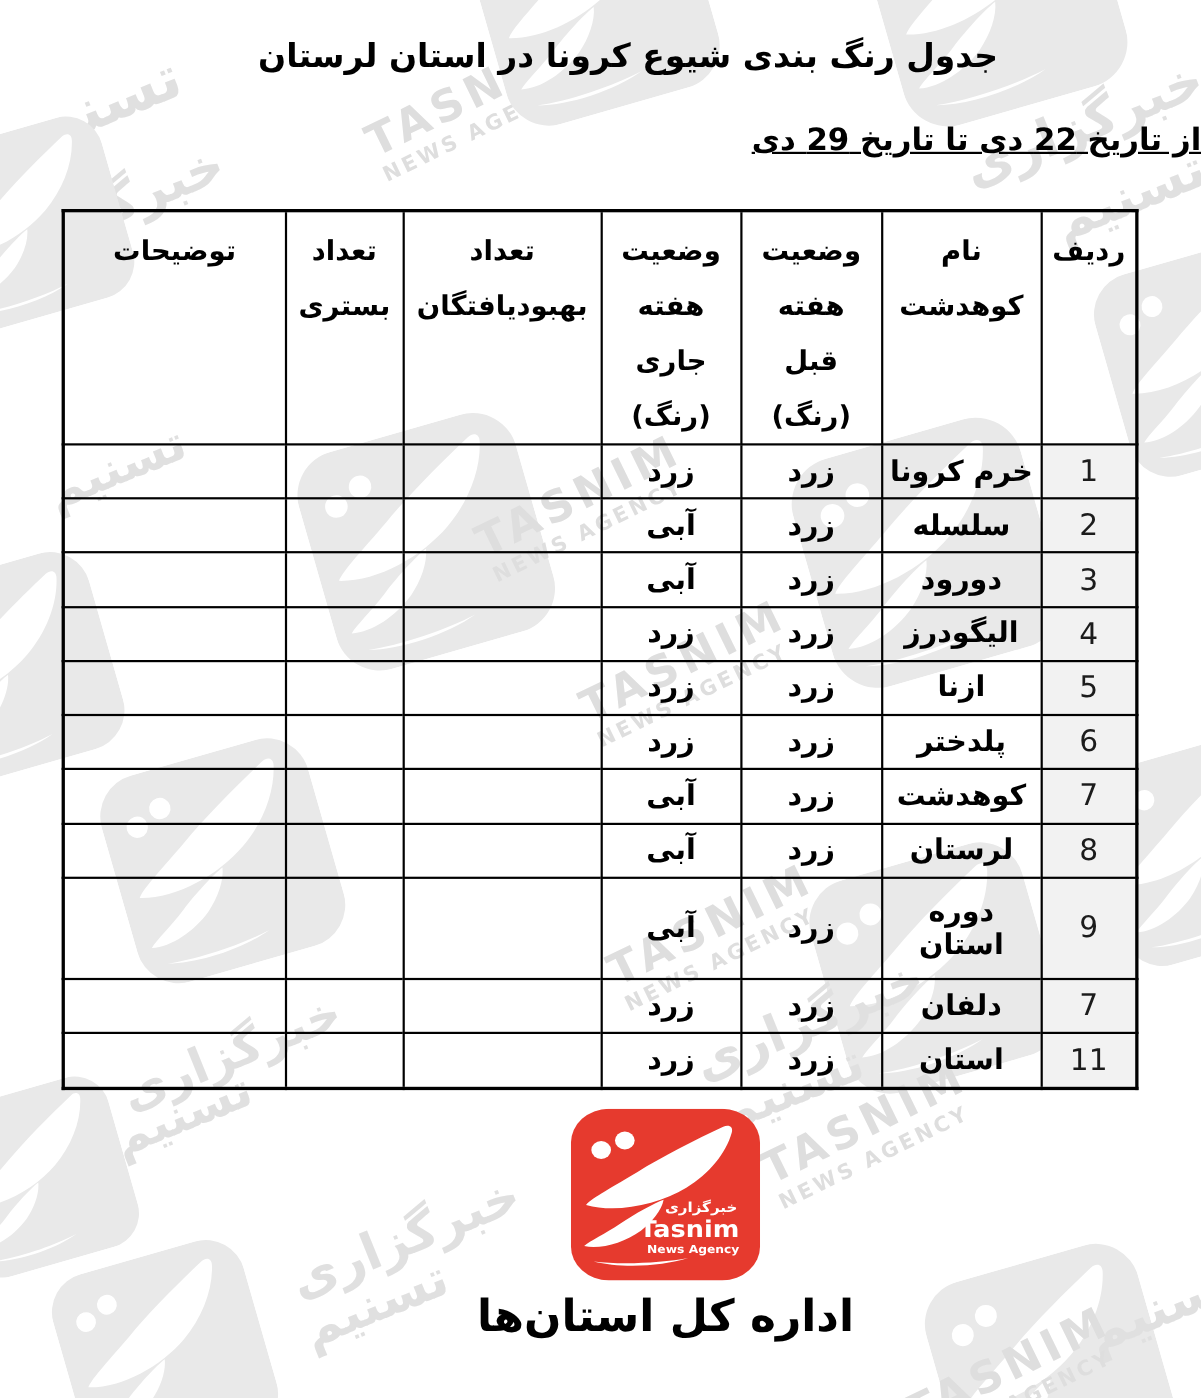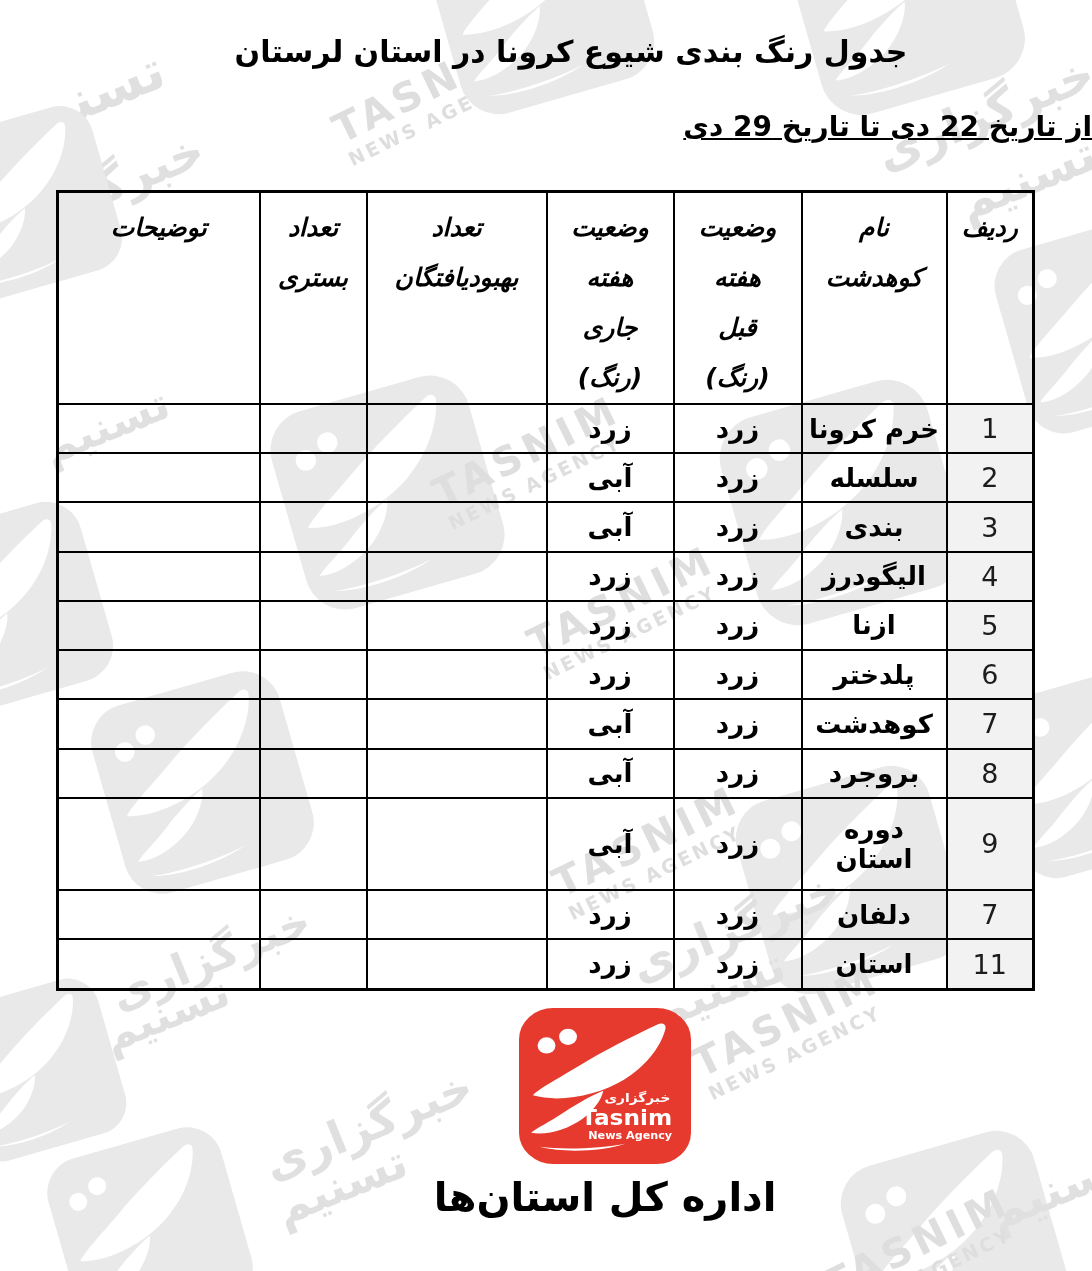--- a/index.html
+++ b/index.html
@@ -22,21 +22,21 @@
          font-size:30px;font-weight:bold;transform:translateX(25px);direction:rtl;}
   .subtitle{position:absolute;top:110px;left:0;width:100%;
          font-size:28px;font-weight:bold;direction:rtl;text-decoration:underline;}
 
   table.data-table{position:absolute;left:56px;top:190px;width:976px;height:801px;
          border-collapse:collapse;table-layout:fixed;direction:rtl;
          border:3px solid #000;}
   .data-table th,.data-table td{border:2px solid #000;padding:0;text-align:center;overflow:hidden;}
   .data-table tr.hdr{height:210px;}
   .data-table th{font-size:25px;font-weight:bold;vertical-align:top;padding-top:10px;
-         white-space:pre-line;line-height:50px;background:transparent;font-style:italic;}
+         white-space:pre-line;line-height:50px;background:transparent;}
   .data-table td{font-size:26px;font-weight:bold;vertical-align:middle;background:transparent;}
   .data-table td.c-num{background:#f2f2f2;font-weight:normal;font-size:27px;color:#1c1c1c;}
 
   .footer-logo{position:absolute;left:519px;top:1008px;width:172px;height:156px;}
   .footer-logo svg{width:100%;height:100%;}
   .caption{position:absolute;top:1174px;left:0;width:100%;text-align:center;
          font-size:40px;font-weight:bold;transform:translateX(59px);direction:rtl;}
 </style>
 </head>
 <body>
@@ -181,21 +181,21 @@
         <td class="c-num">2</td>
         <td class="c-city">سلسله</td>
         <td class="c-status">زرد</td>
         <td class="c-status">آبی</td>
         <td></td>
         <td></td>
         <td></td>
       </tr>
       <tr>
         <td class="c-num">3</td>
-        <td class="c-city">بندی</td>
+        <td class="c-city">دورود</td>
         <td class="c-status">زرد</td>
         <td class="c-status">آبی</td>
         <td></td>
         <td></td>
         <td></td>
       </tr>
       <tr>
         <td class="c-num">4</td>
         <td class="c-city">الیگودرز</td>
         <td class="c-status">زرد</td>
@@ -226,21 +226,21 @@
         <td class="c-num">7</td>
         <td class="c-city">کوهدشت</td>
         <td class="c-status">زرد</td>
         <td class="c-status">آبی</td>
         <td></td>
         <td></td>
         <td></td>
       </tr>
       <tr>
         <td class="c-num">8</td>
-        <td class="c-city">بروجرد</td>
+        <td class="c-city">لرستان</td>
         <td class="c-status">زرد</td>
         <td class="c-status">آبی</td>
         <td></td>
         <td></td>
         <td></td>
       </tr>
       <tr>
         <td class="c-num">9</td>
         <td class="c-city">دوره استان</td>
         <td class="c-status">زرد</td>

